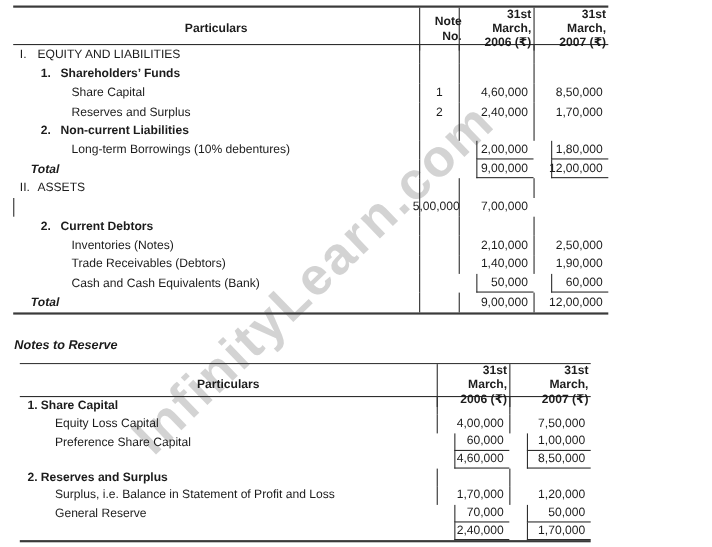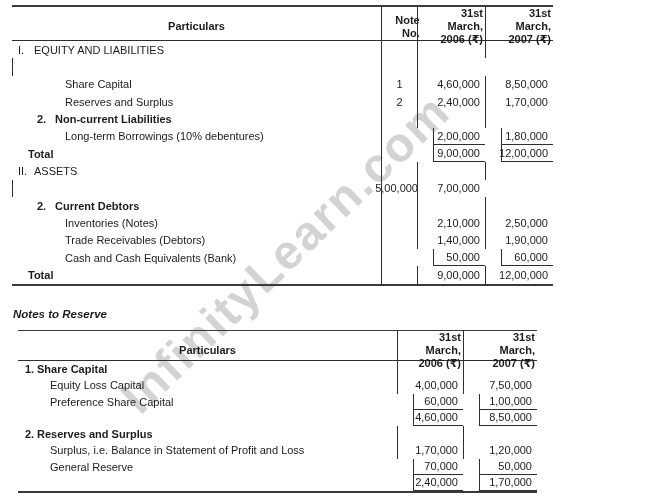--- a/index.html
+++ b/index.html
@@ -32,21 +32,21 @@
   .num{display:inline-block;}
   
   #bs-table{left:12px;top:5px;width:541px;border-top:2px solid #3a3a3a;border-bottom:2px solid #3a3a3a;}
   #bs-table .thead{grid-template-columns:1fr 36px 68px 68px;height:33px;}
   #bs-body .trow{grid-template-columns:1fr 36px 68px 68px;height:17.33px;}
   #bs-body .section .c-part{padding-left:6px;font-weight:normal;}
   #bs-body .section .num{width:16px;}
   #bs-body .group .c-part{padding-left:25px;font-weight:bold;}
   #bs-body .group .num{width:18px;}
   #bs-body .item .c-part{padding-left:53px;}
-  #bs-body .total .c-part{padding-left:16px;font-weight:bold;}
+  #bs-body .total .c-part{padding-left:16px;font-weight:bold;font-style:italic;}
   
   .notes-title{position:absolute;left:13px;top:308px;z-index:1;
                font-weight:bold;font-style:italic;font-size:11.5px;}
   
   #notes-table{left:18px;top:330px;width:519px;border-top:1.5px solid #3a3a3a;border-bottom:2.5px solid #3a3a3a;}
   #notes-table .thead{grid-template-columns:1fr 66px 74px;height:29px;}
   #notes-body .trow{grid-template-columns:1fr 66px 74px;height:16.25px;}
   #notes-body .group .c-part{padding-left:7px;font-weight:bold;}
   #notes-body .group .num{width:12px;}
   #notes-body .item .c-part{padding-left:32px;}
@@ -66,20 +66,21 @@
       <div class="hc vline">31st March, 2007 (₹)</div>
     </div>
     <div id="bs-body">
         <div class="trow section">
           <div class="c-part"><span class="num">I.</span><span>EQUITY AND LIABILITIES</span></div>
           <div class="c-note"></div>
           <div class="c-amt"></div>
           <div class="c-amt"></div>
         </div>
         <div class="trow group">
+          <div class="c-part"><span class="num">1.</span><span>Shareholders’ Funds</span></div>
           <div class="c-note"></div>
           <div class="c-amt"></div>
           <div class="c-amt"></div>
         </div>
         <div class="trow item">
           <div class="c-part"><span>Share Capital</span></div>
           <div class="c-note">1</div>
           <div class="c-amt">4,60,000</div>
           <div class="c-amt">8,50,000</div>
         </div>

